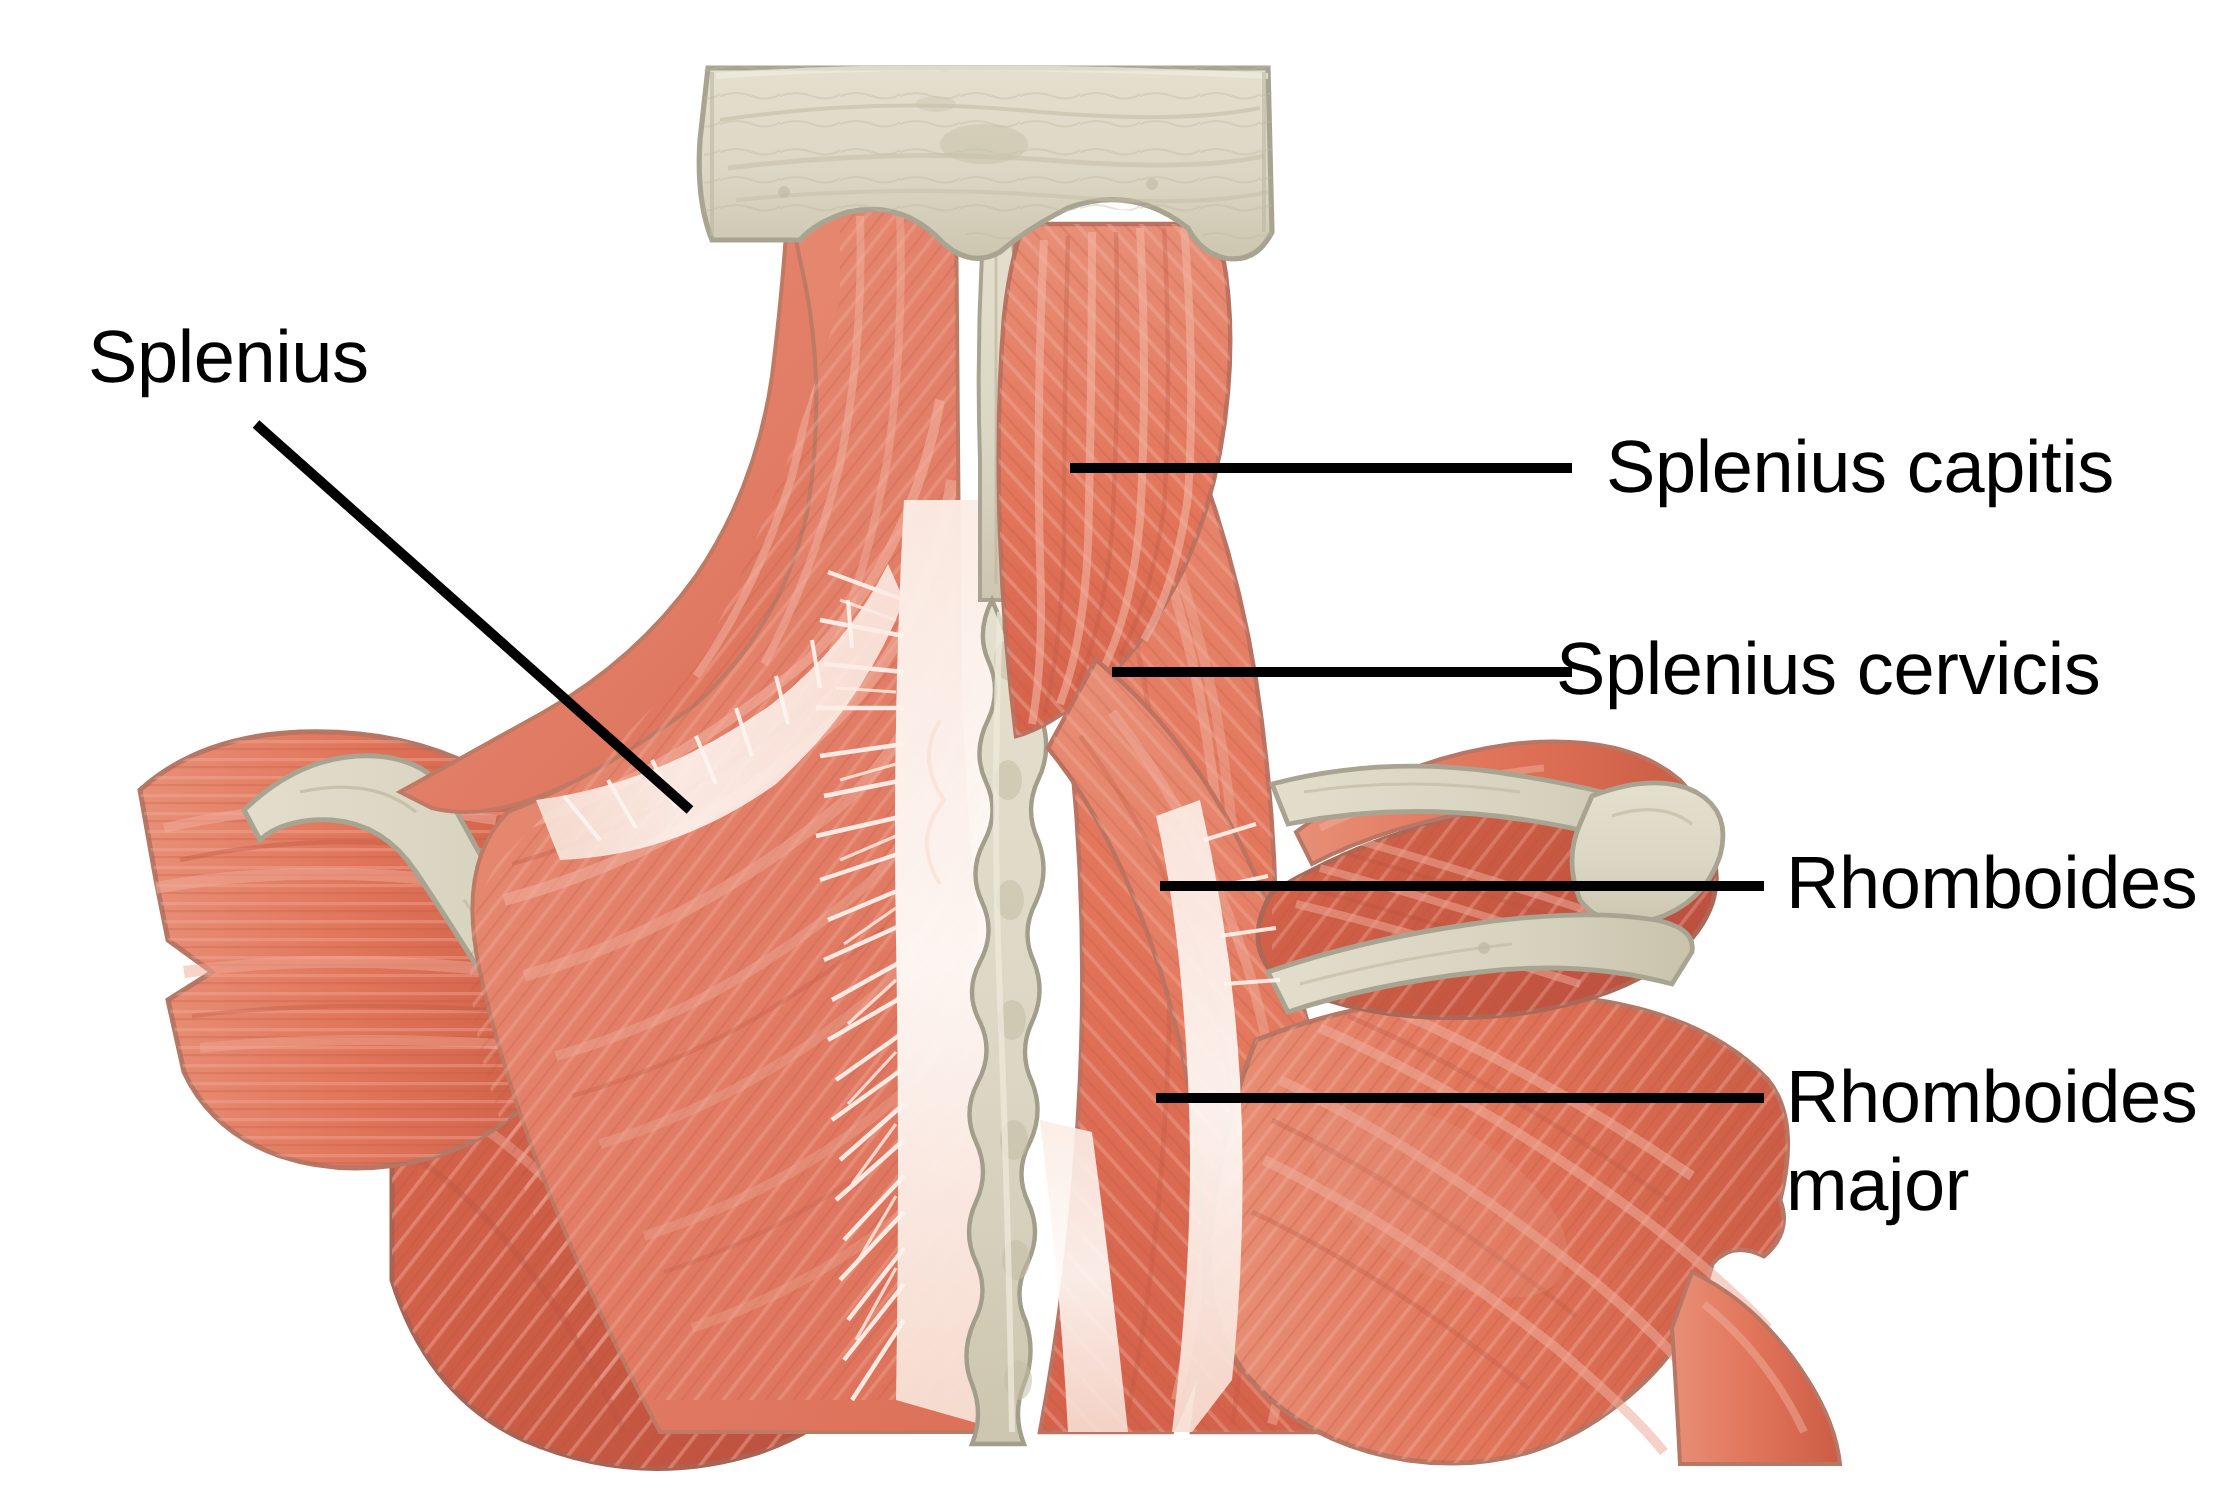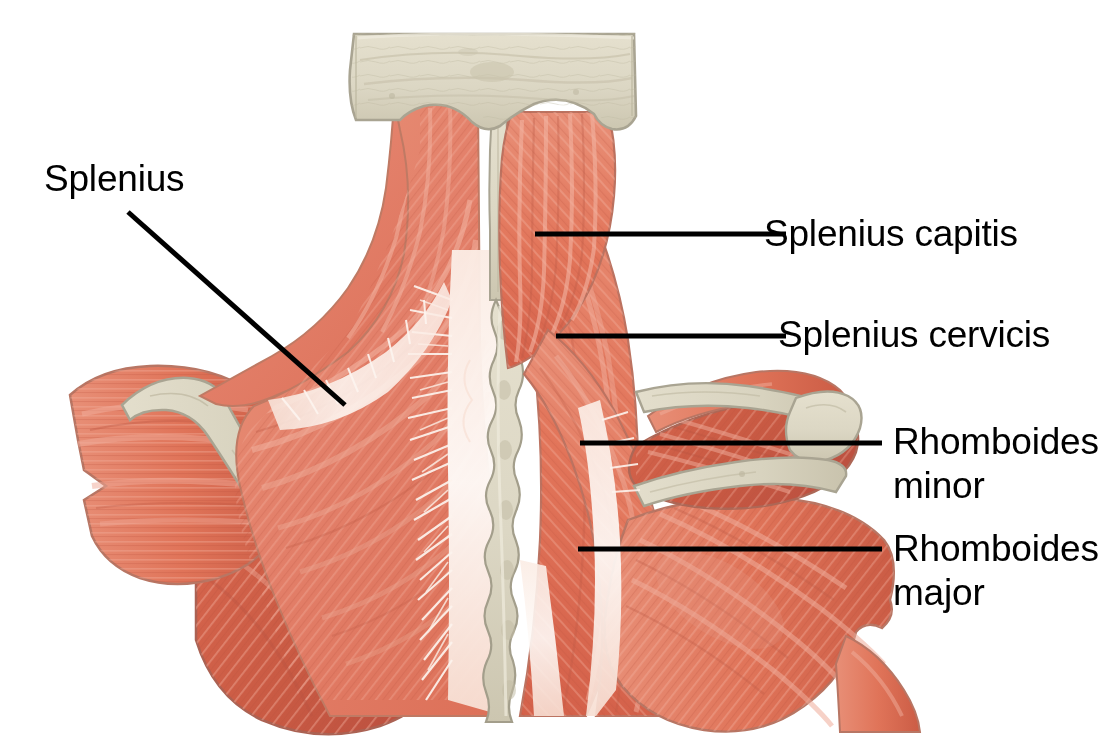--- a/index.html
+++ b/index.html
@@ -24,21 +24,21 @@
   .label-text {
     position: absolute;
     font-family: "Liberation Sans", sans-serif;
     font-size: 37px;
     line-height: 44px;
     color: #000000;
     white-space: pre;
     letter-spacing: -0.2px;
   }
   #label-trapezius { left: 44px; top: 157px; }
-  #label-splenius-capitis { left: 764px; top: 212px; }
+  #label-splenius-capitis { left: 803px; top: 212px; }
   #label-splenius-cervicis { left: 778px; top: 313px; }
   #label-rhomboides-minor { left: 893px; top: 420px; }
   #label-rhomboides-major { left: 893px; top: 527px; }
 </style>
 </head>
 <body>
 
 <svg id="figure" viewBox="0 0 1112 752">
   <defs>
 
@@ -372,15 +372,15 @@
     <line x1="578" y1="549" x2="882" y2="549"></line>
   </g>
 </svg>
 
 <div class="label-text" id="label-trapezius"><span>Splenius</span></div>
 
 <div class="label-text" id="label-splenius-capitis"><span>Splenius capitis</span></div>
 
 <div class="label-text" id="label-splenius-cervicis"><span>Splenius cervicis</span></div>
 
-<div class="label-text" id="label-rhomboides-minor"><span>Rhomboides</span><br><span>minor</span></div>
+<div class="label-text" id="label-rhomboides-minor"><span>Rhomboides</span><br></div>
 
 <div class="label-text" id="label-rhomboides-major"><span>Rhomboides</span><br><span>major</span></div>
 
 </body></html>

